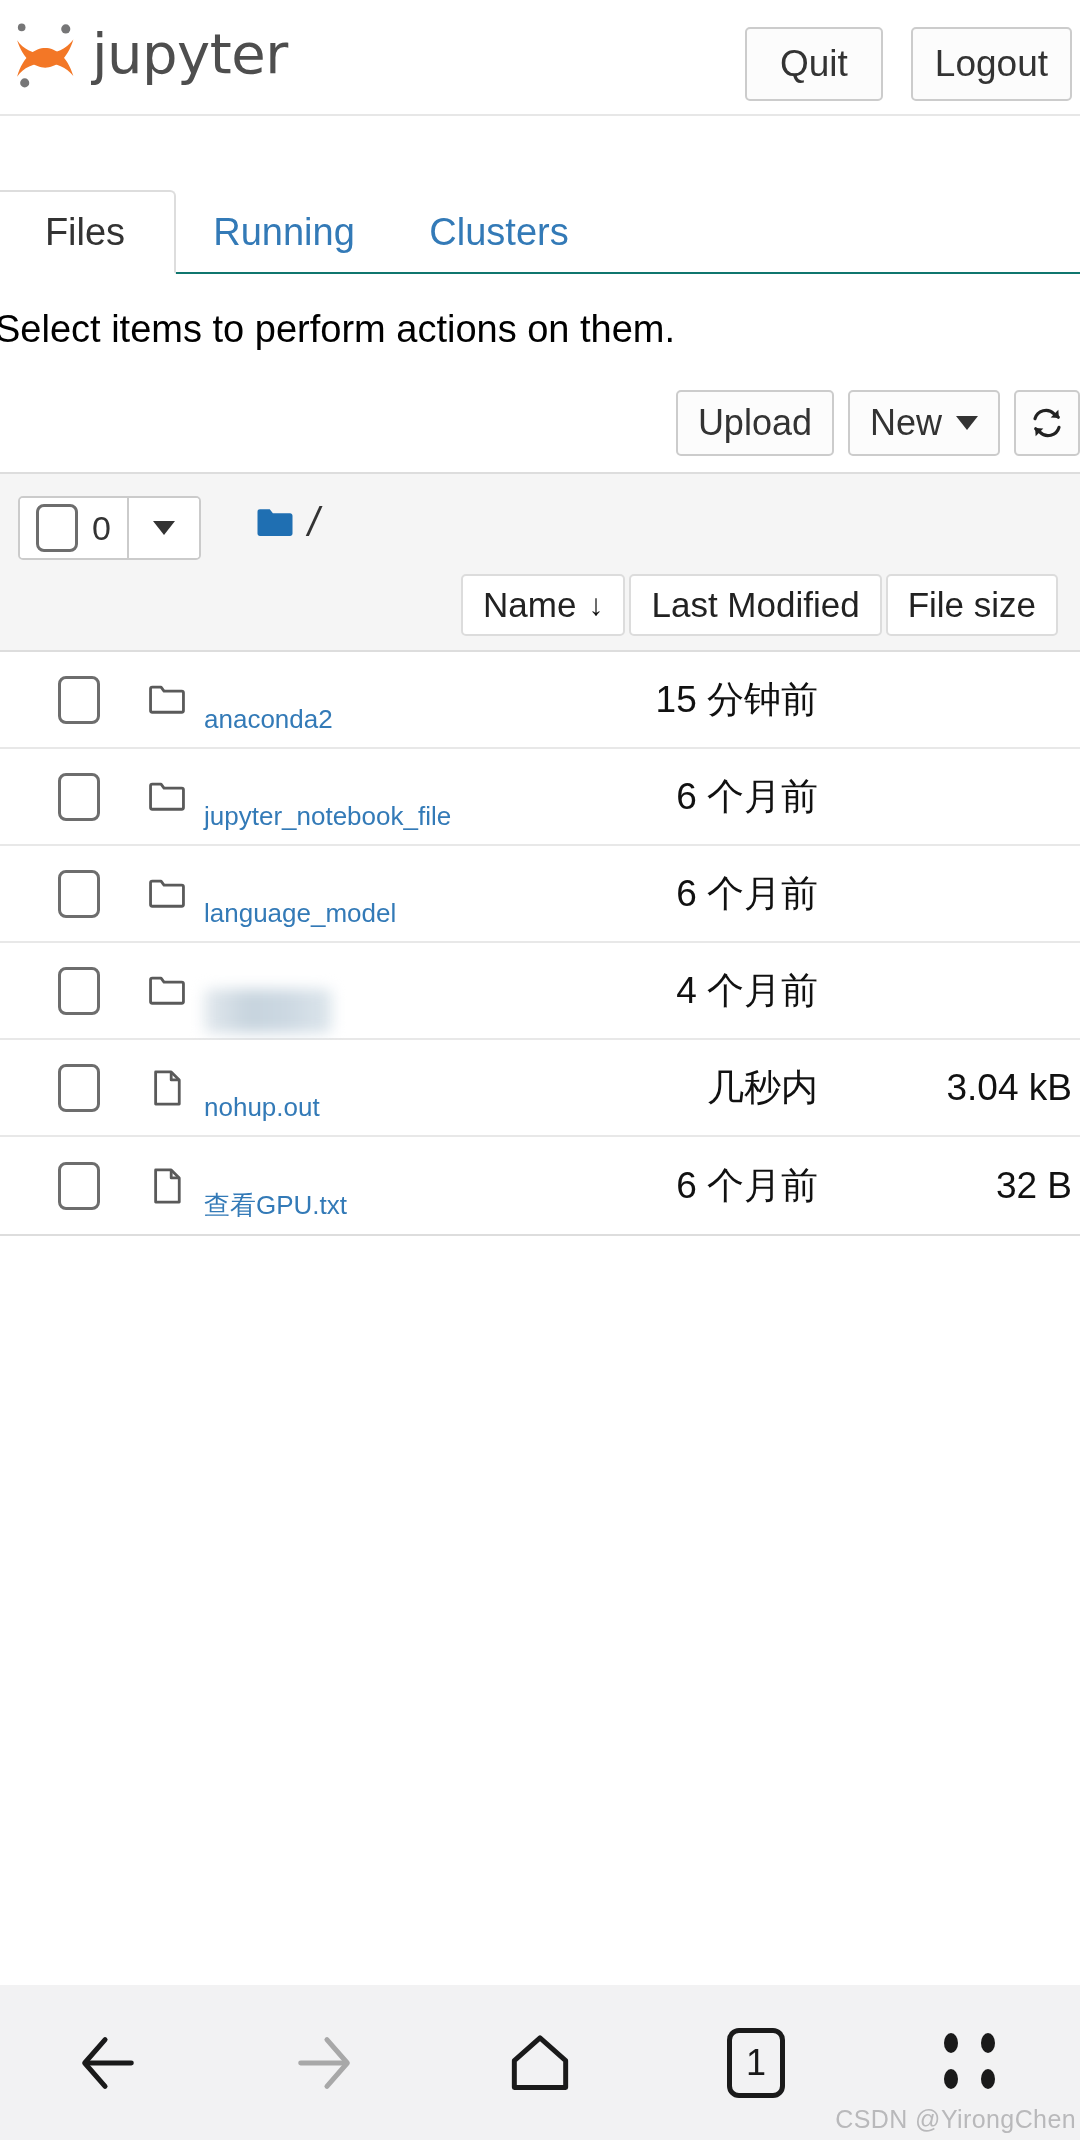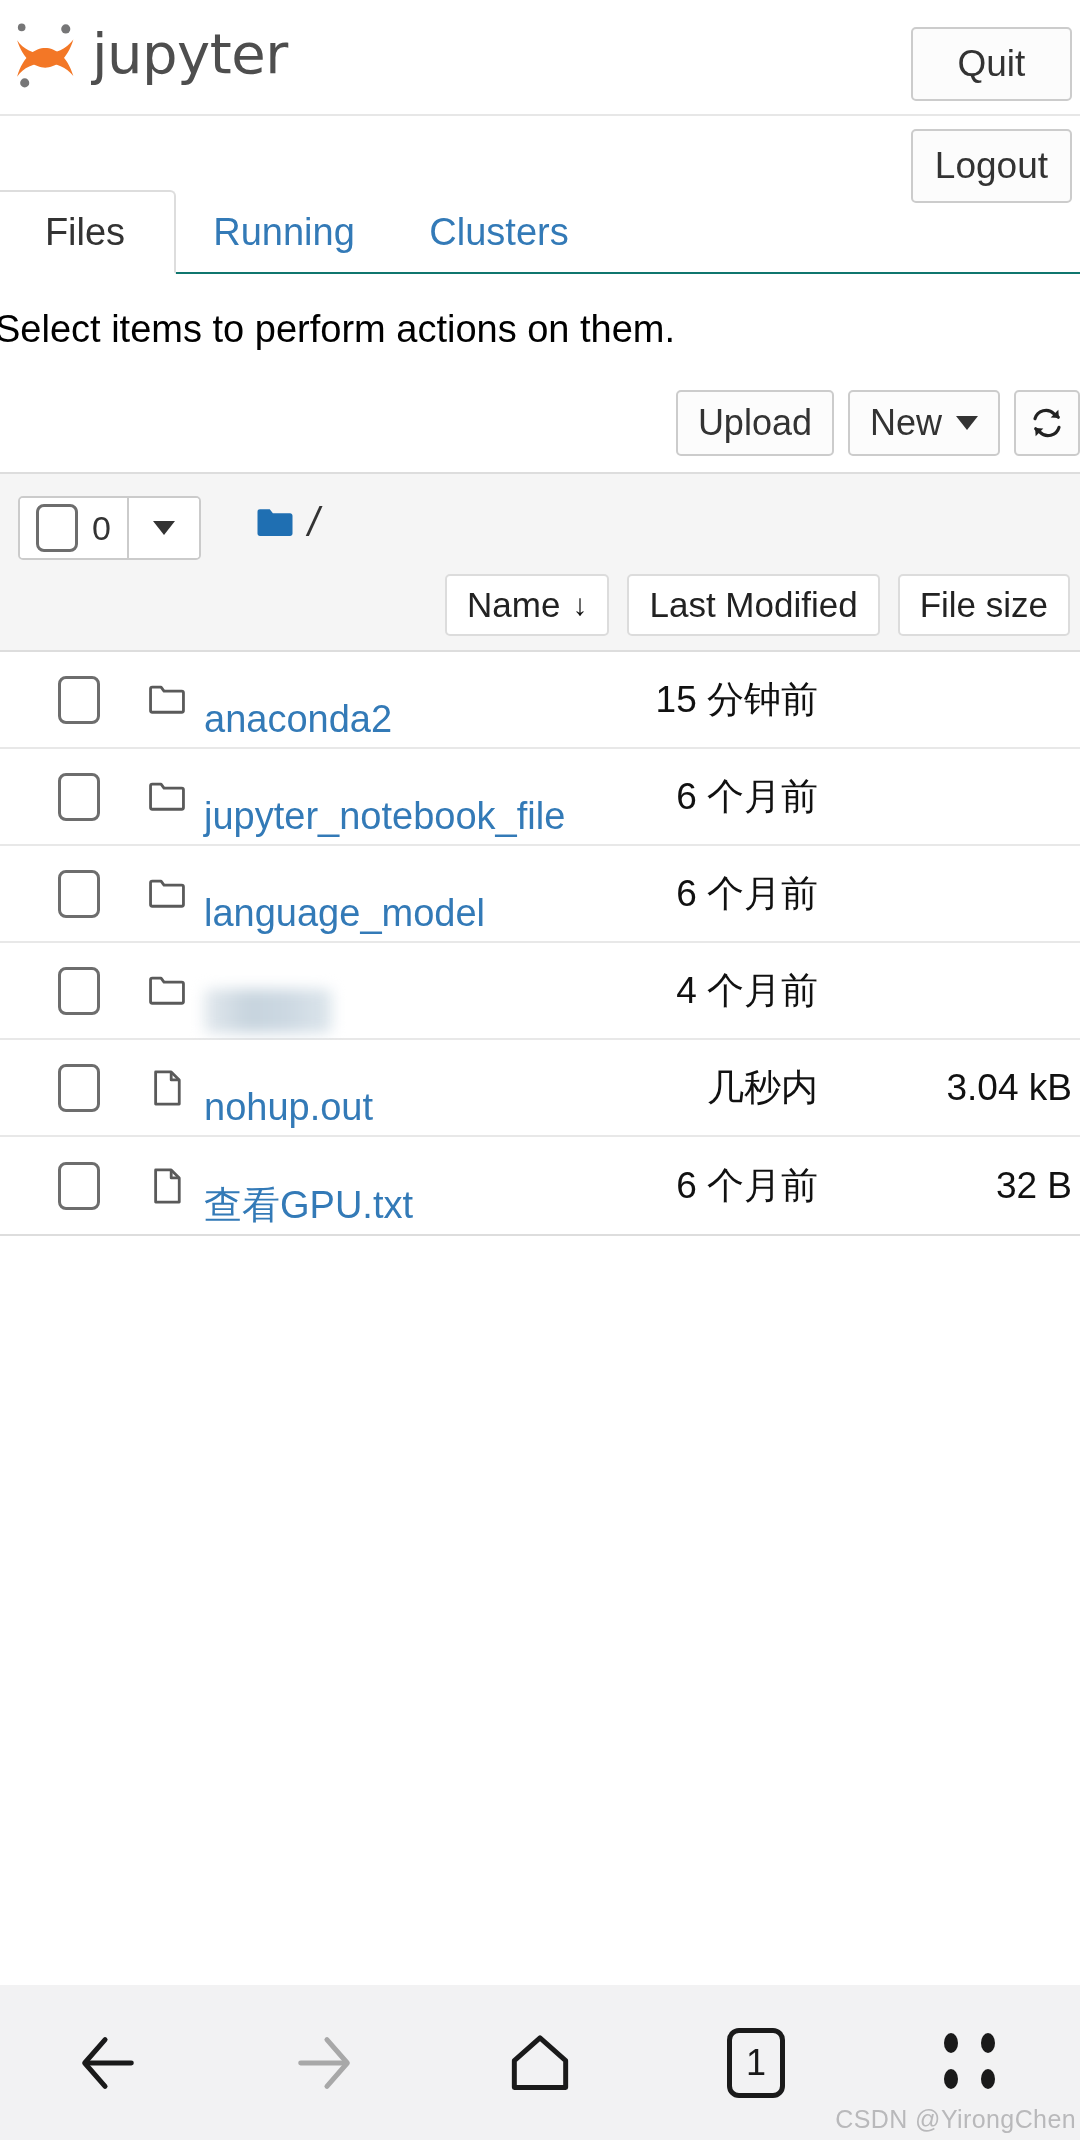--- a/index.html
+++ b/index.html
@@ -51,21 +51,20 @@
     letter-spacing: -0.5px;
     line-height: 1;
     font-family: "DejaVu Sans", "Liberation Sans", sans-serif;
   }
 
   .header-btns {
     position: absolute;
     right: 8px; top: 27px;
     display: flex;
     gap: 28px;
-    flex-direction: column;
   }
   .hbtn {
     min-width: 138px;
     height: 74px;
     border: 2px solid #cccccc;
     border-radius: 5px;
     background: #fcfcfc;
     color: #333333;
     font-size: 37px;
     font-family: "Liberation Sans", sans-serif;
@@ -213,23 +212,23 @@
     align-items: center;
     gap: 12px;
     font-size: 38px;
     color: #333333;
   }
   .folder-blue svg { width: 42px; height: 42px; display: block; }
   .crumb-sep { font-size: 40px; color: #333333; font-style: italic; }
 
   .col-headers {
     position: absolute;
-    right: 16px; top: 100px;
-    display: flex;
-    gap: 18px;
+    right: 28px; top: 100px;
+    display: flex;
+    gap: 4px;
     border-radius: 18px;
   }
   .colbtn {
     height: 62px;
     border: 2px solid #dcdcdc;
     border-radius: 5px;
     background: #ffffff;
     color: #222222;
     font-size: 35px;
     display: flex;
@@ -271,21 +270,21 @@
     left: 150px;
     width: 44px; height: 48px;
     display: flex;
     align-items: center;
   }
   .frow-icon svg { width: 42px; height: 44px; display: block; }
 
   .frow-name {
     position: absolute;
     left: 208px;
-    font-size: 38px;
+    font-size: 26px;
     color: #337ab7;
     white-space: nowrap;
     cursor: pointer;
     font-family: "Liberation Sans", sans-serif;
     margin-top: 40px;
   }
   .frow-name.redacted {
     color: transparent;
     background: linear-gradient(90deg, #e3e9ee 0%, #c7d4de 35%, #ccd8e2 65%, #dde6ec 100%);
     filter: blur(7px);

